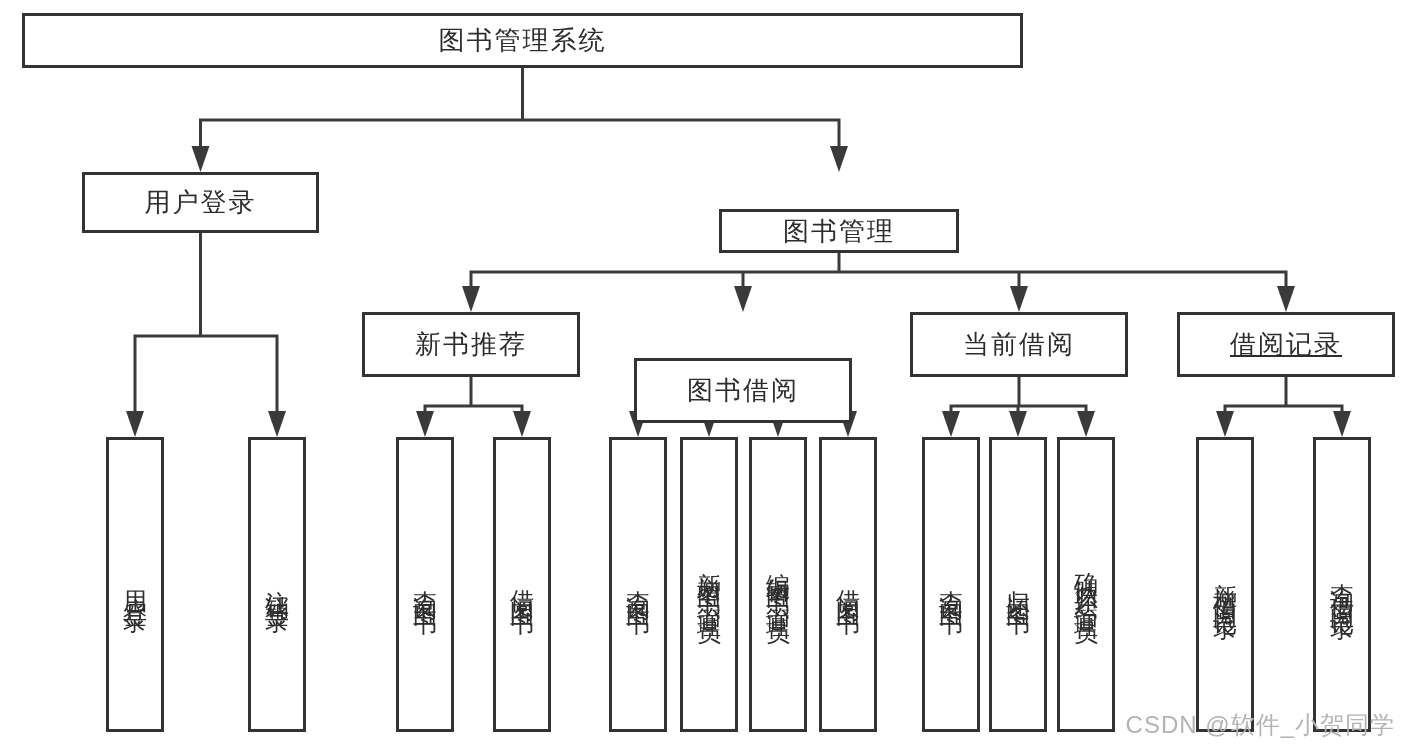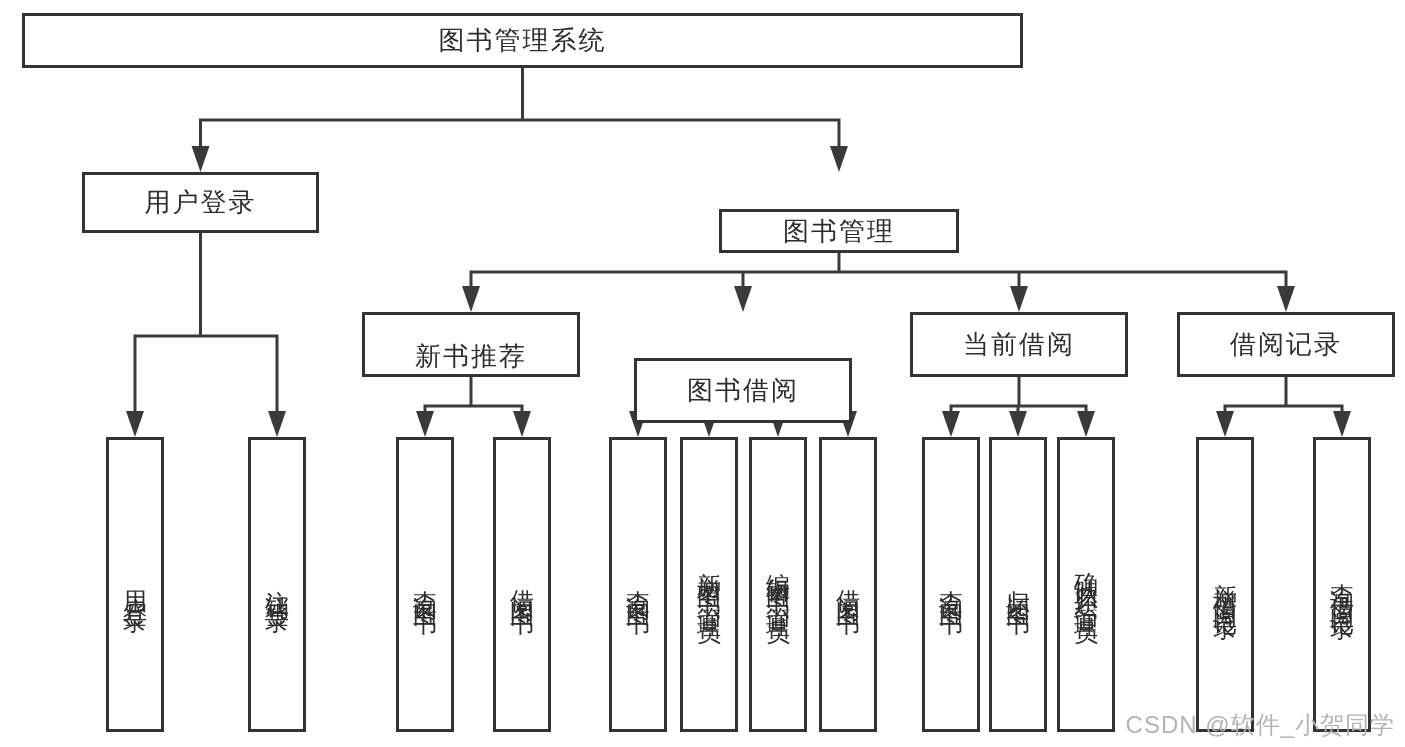--- a/index.html
+++ b/index.html
@@ -80,30 +80,30 @@
     </svg>
   <div class="node horizontal" style="left: 22px; top: 13px; width: 1001px; height: 55px;">
       <span>图书管理系统</span>
     </div>
     <div class="node horizontal" style="left: 82px; top: 172px; width: 237px; height: 61px;">
       <span>用户登录</span>
     </div>
     <div class="node horizontal" style="left: 719px; top: 172px; width: 240px; height: 44px; margin-top: 37px;">
       <span>图书管理</span>
     </div>
-    <div class="node horizontal" style="left: 362px; top: 312px; width: 218px; height: 65px; align-items: flex-end;">
+    <div class="node horizontal" style="left: 362px; top: 312px; width: 218px; height: 65px;">
       <span>新书推荐</span>
     </div>
     <div class="node horizontal" style="left: 634px; top: 312px; width: 218px; height: 65px; margin-top: 46px;">
       <span>图书借阅</span>
     </div>
     <div class="node horizontal" style="left: 910px; top: 312px; width: 218px; height: 65px;">
       <span>当前借阅</span>
     </div>
-    <div class="node horizontal" style="left: 1177px; top: 312px; width: 218px; height: 65px;">
+    <div class="node horizontal" style="left: 1177px; top: 312px; width: 218px; height: 65px; text-decoration: underline;">
       <span>借阅记录</span>
     </div>
     <div class="node vertical" style="left: 106px; top: 437px; width: 58px; height: 295px;">
       <span>用户登录</span>
     </div>
     <div class="node vertical" style="left: 248px; top: 437px; width: 58px; height: 295px;">
       <span>注销登录</span>
     </div>
     <div class="node vertical" style="left: 396px; top: 437px; width: 58px; height: 295px;">
       <span>查询图书</span>

